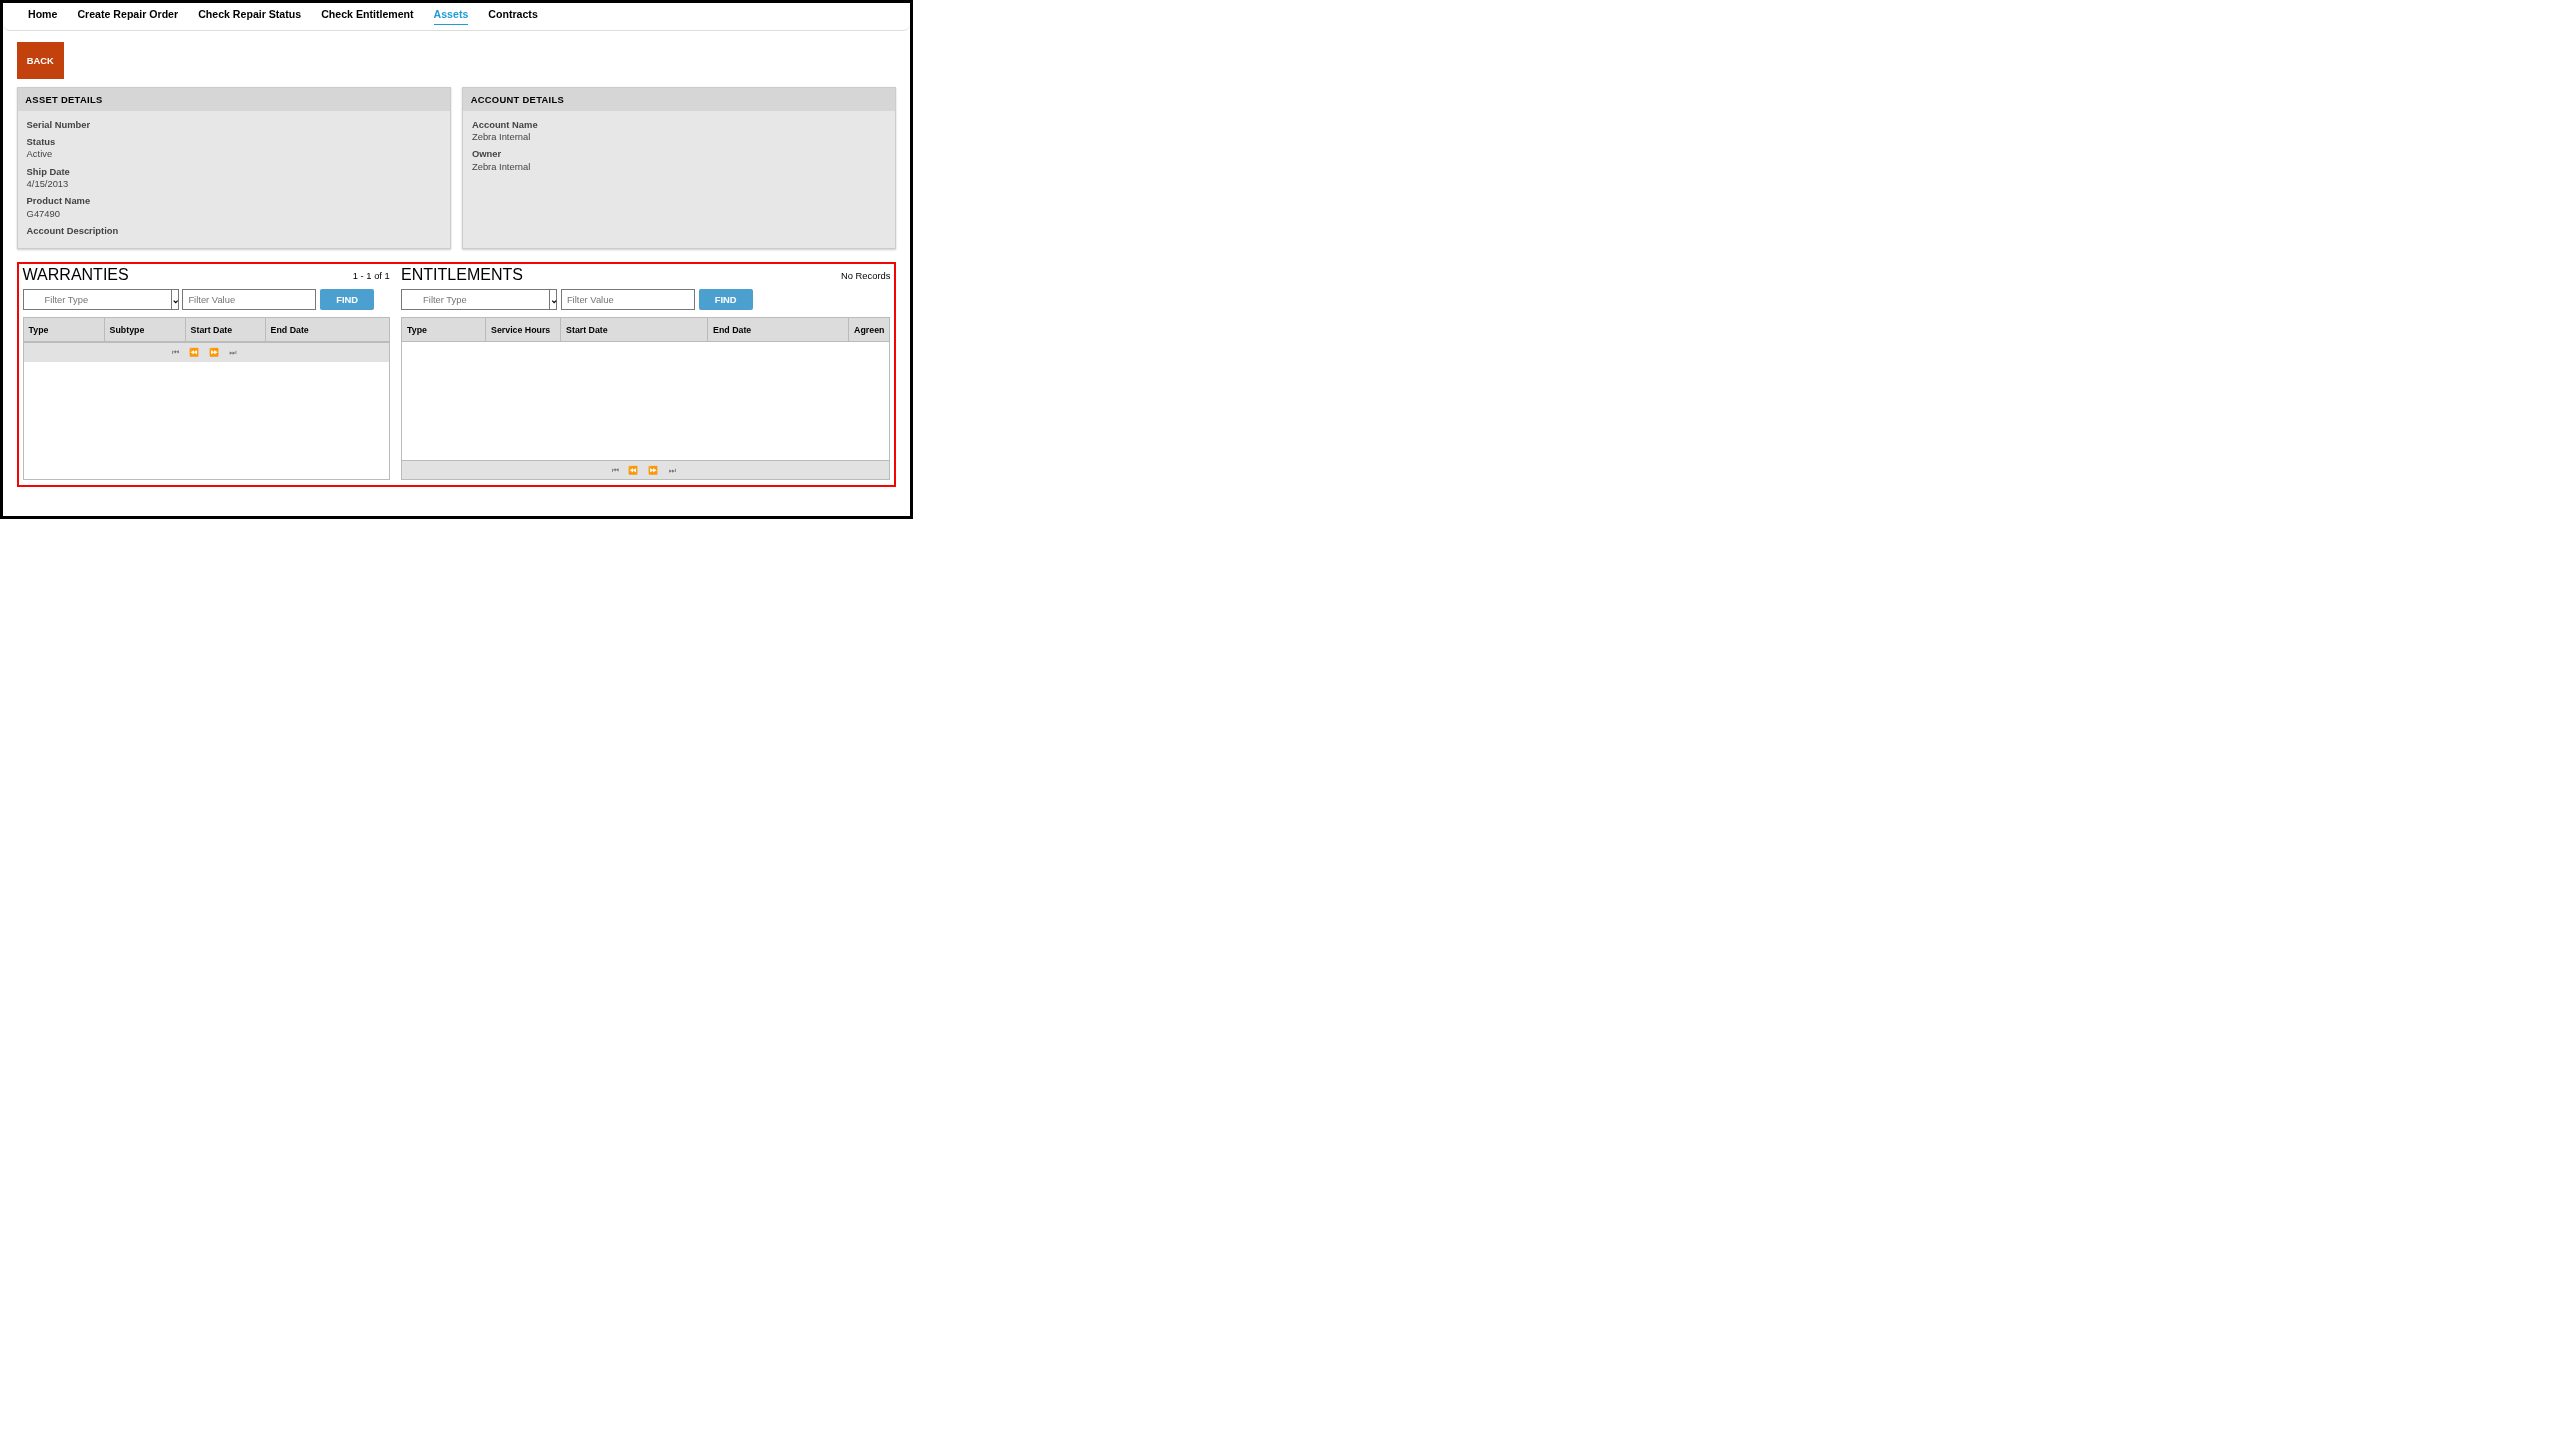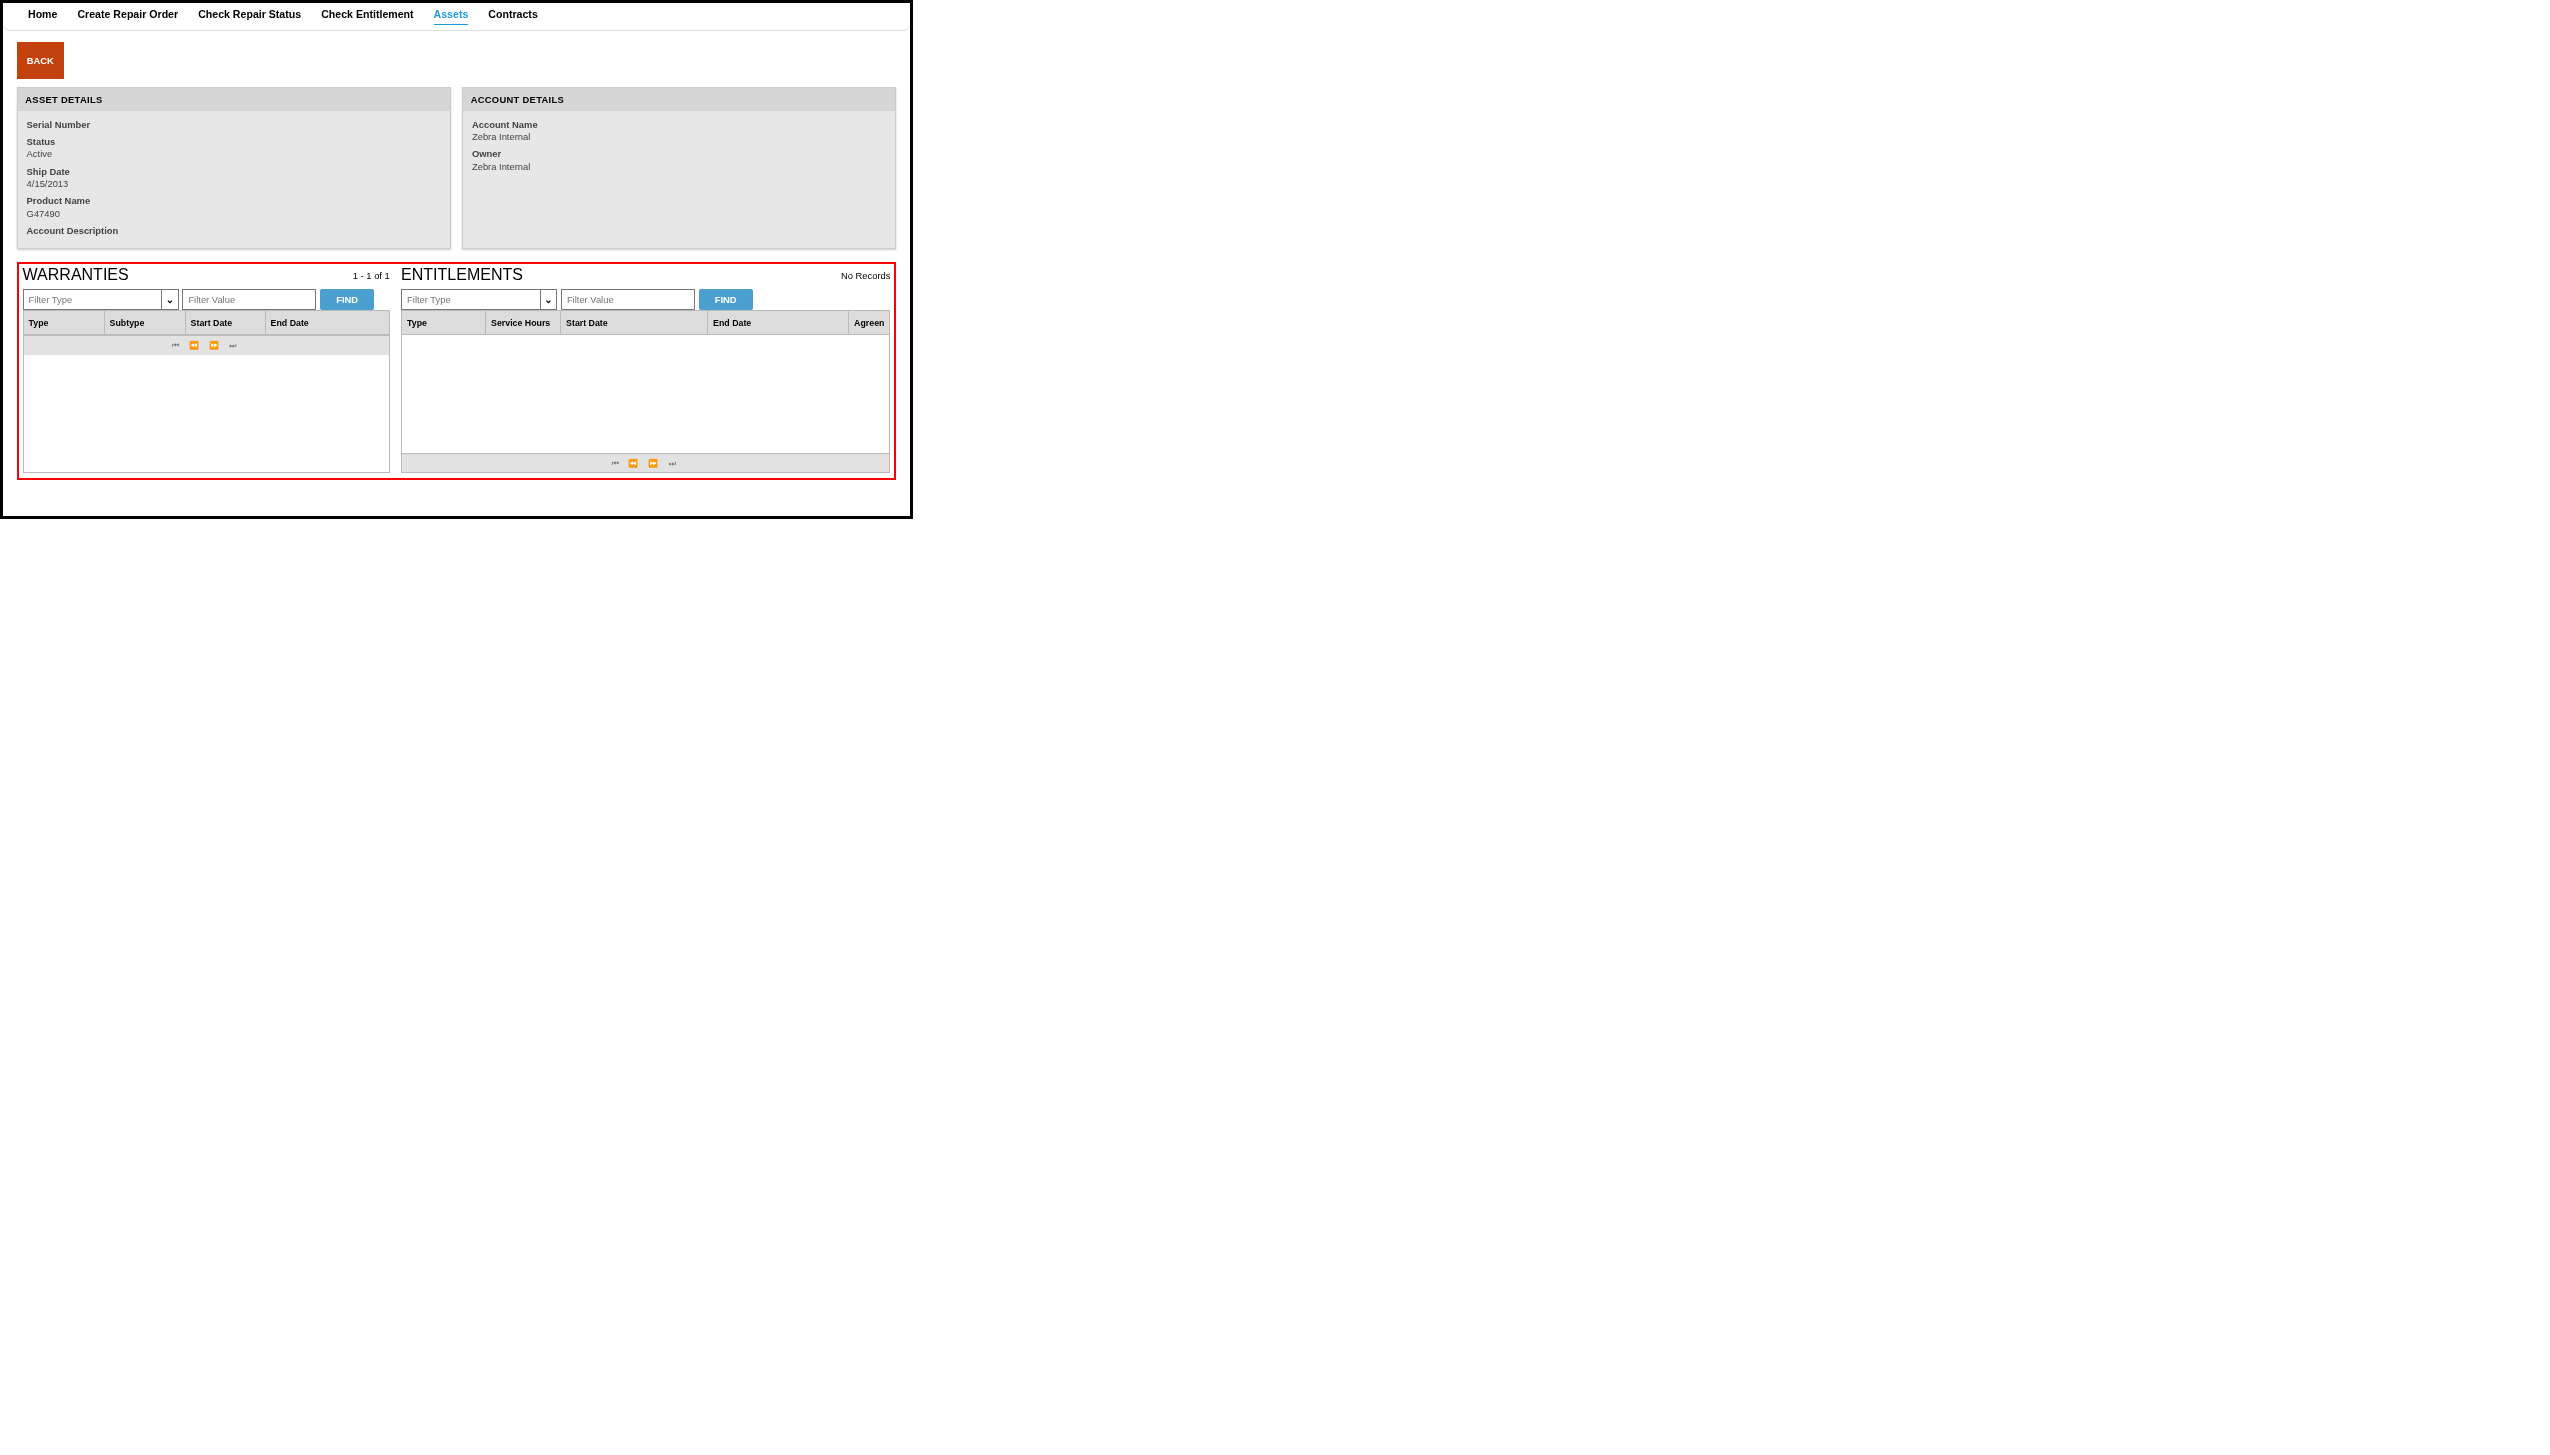--- a/index.html
+++ b/index.html
@@ -75,20 +75,21 @@
 .section-count { font-size: 9.4px; }
 
 .filter-row { display: flex; gap: 3.8px; margin-top: 5px; align-items: center; }
 .select-wrap {
   border: 0.6px solid #777;
   display: flex;
   align-items: center;
   height: 21px;
   width: 156px;
   background: #fff;
+  padding-left: 16px;
 }
 .select-wrap input {
   border: none;
   padding: 3.8px 5px;
   font-size: 9.4px;
   flex: 1;
   outline: none;
   color: #555;
 }
 .select-wrap .caret {
@@ -116,21 +117,21 @@
   border: none;
   padding: 5px 16px;
   font-size: 9.4px;
   font-weight: 600;
   cursor: pointer;
   border-radius: 1.9px;
 }
 
 .grid {
   border: 0.6px solid #bbb;
-  margin-top: 0;
+  margin-top: 7px;
   display: flex;
   flex-direction: column;
   height: 163px;
 }
 .grid-head {
   display: flex;
   background: #dcdcdc;
   border-bottom: 0.6px solid #bbb;
 }
 .grid-head .gh {

